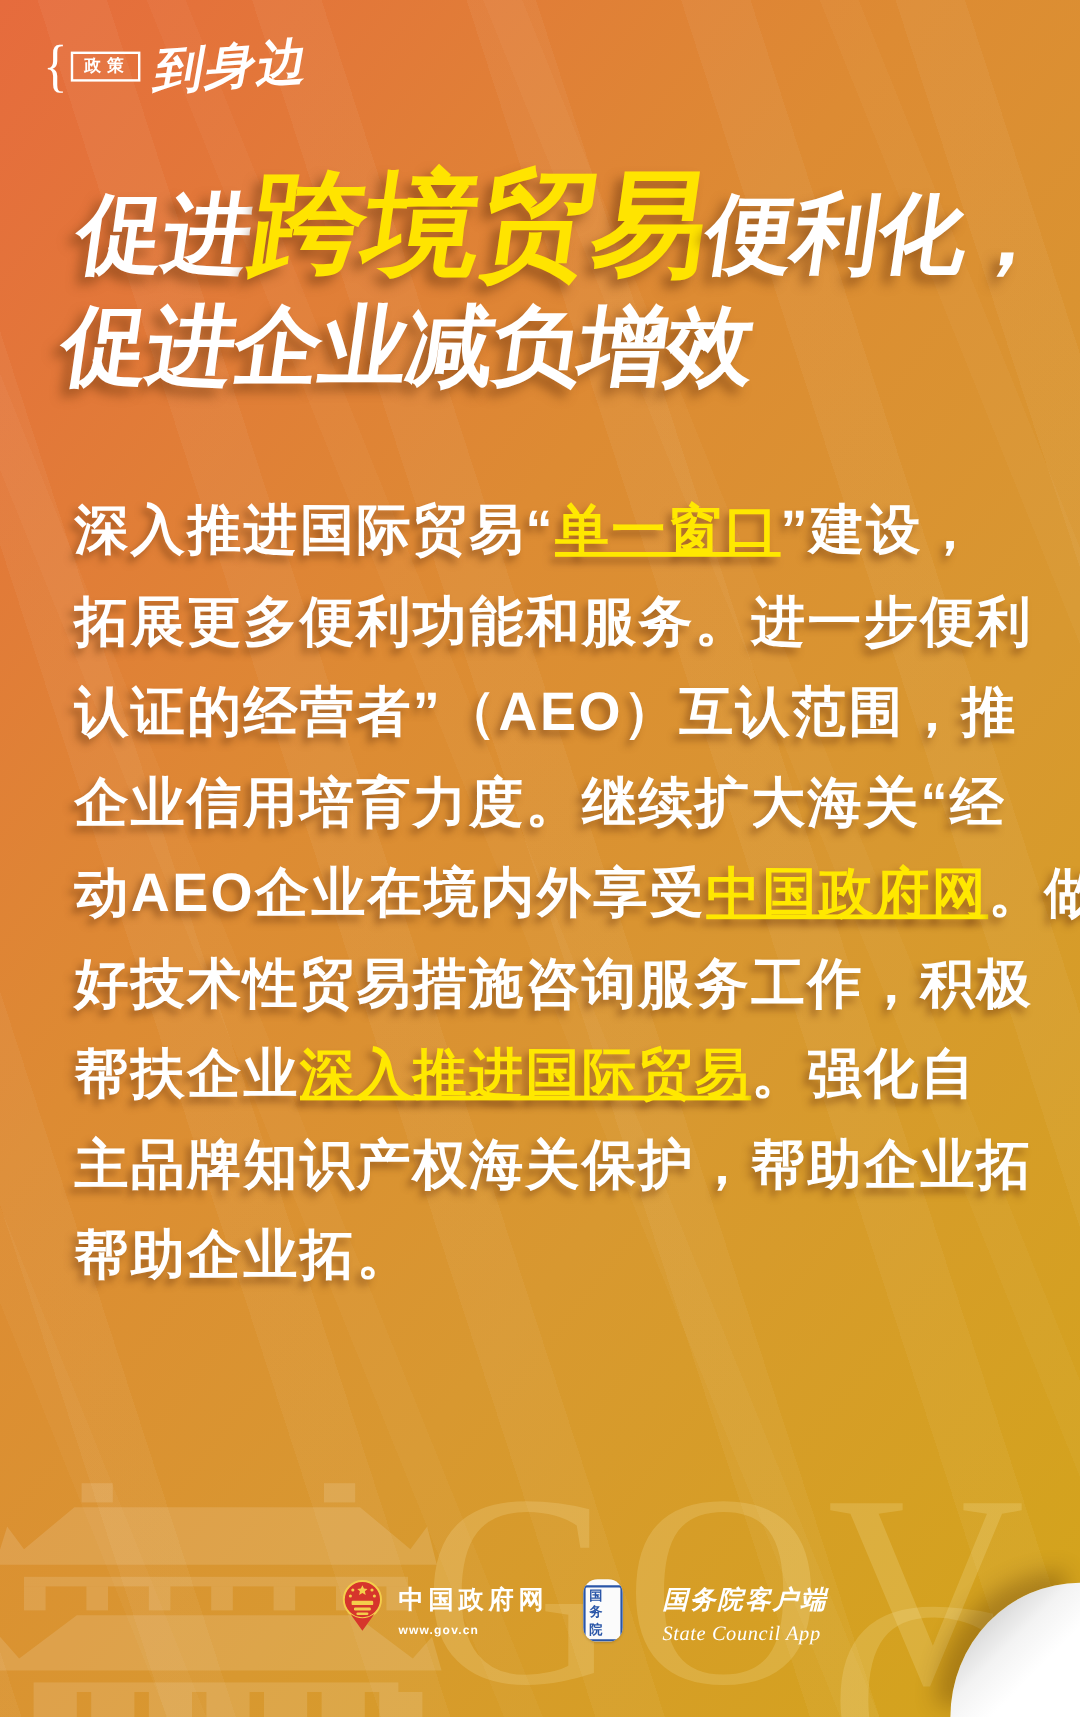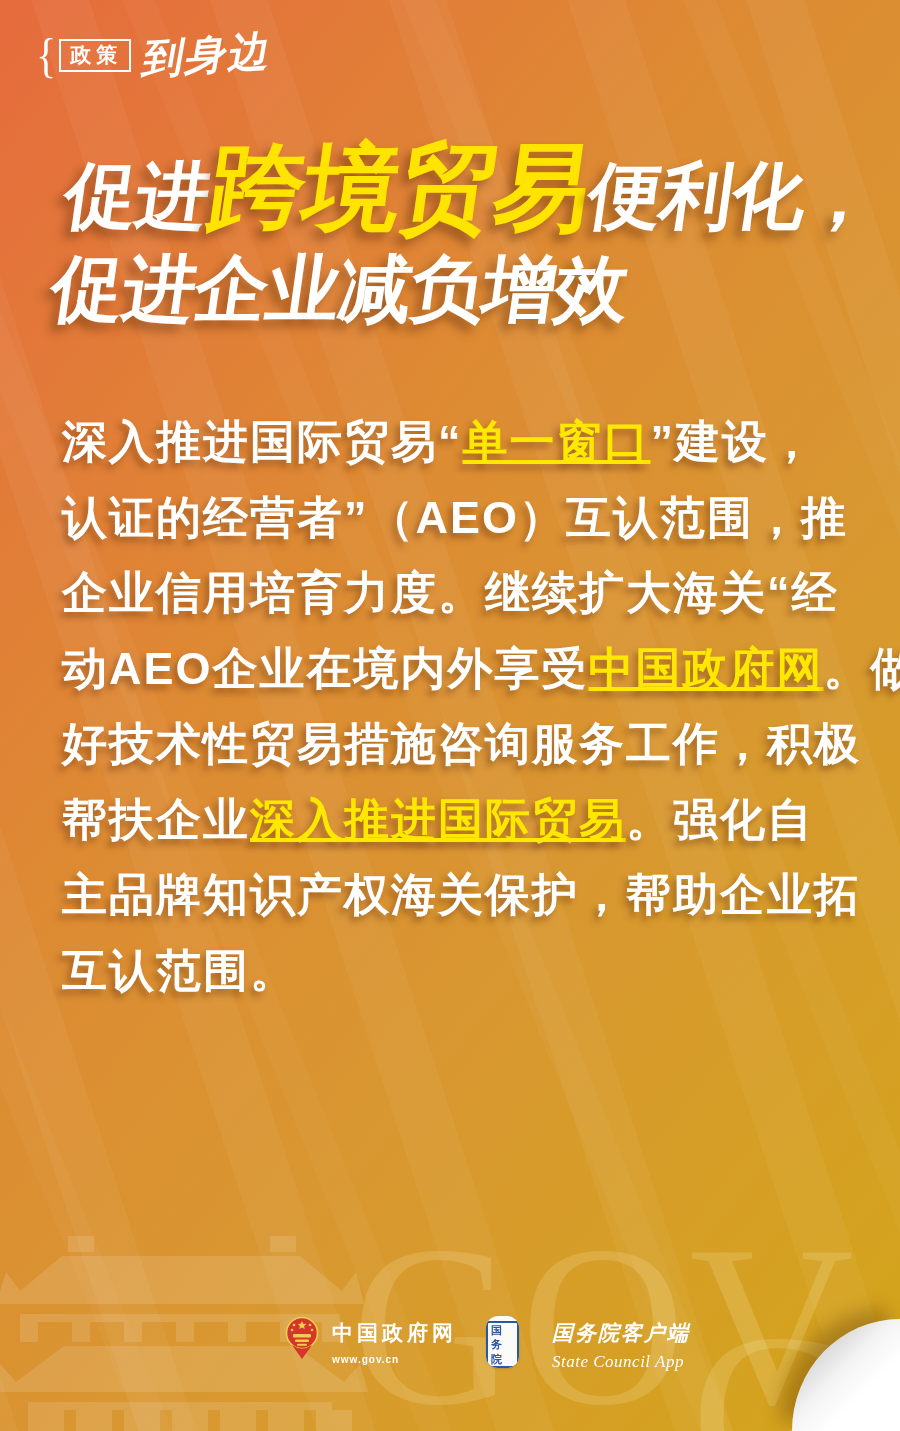--- a/index.html
+++ b/index.html
@@ -34,21 +34,21 @@
   .watermark{
     position:absolute;font-family:"Liberation Serif","DejaVu Serif",serif;
     color:rgba(255,243,196,0.18);font-size:228px;line-height:1;letter-spacing:4px;white-space:nowrap;
   }
   .wm1{left:352px;top:1212px;}
   .wm2{left:630px;top:1300px;}
 
   
   .logo{position:absolute;left:36px;top:28px;display:flex;align-items:center;color:var(--text);}
   .logo-bracket{font-family:"Liberation Serif",serif;font-size:42px;font-weight:400;transform:scaleY(1.15);margin-right:3px;line-height:1;}
-  .logo-box{border:2px solid #fff;padding:2px 7px 3px 9px;font-size:21px;font-weight:700;letter-spacing:5px;line-height:1.1;}
+  .logo-box{border:2px solid #fff;padding:2px 7px 3px 9px;font-size:14px;font-weight:700;letter-spacing:5px;line-height:1.1;}
   .logo-script{font-size:41px;font-weight:700;font-style:italic;margin-left:9px;transform:rotate(-4deg);letter-spacing:2px;}
 
   
   .title{position:absolute;left:45px;top:140px;margin:0;transform:skewX(-8deg);transform-origin:0 100%;color:var(--text);font-weight:900;}
   .t-line{display:flex;align-items:baseline;white-space:nowrap;height:104px;}
   .t-line + .t-line{margin-top:8px;height:84px;}
   .t-line span{font-size:73px;letter-spacing:-1px;line-height:1;
     text-shadow:-6px 7px 9px rgba(110,55,15,0.55);}
   .t-line span.big{font-size:96px;}
   .t-line span.hl{color:var(--title-highlight);}
@@ -127,27 +127,28 @@
         <span class="hl big">跨境贸易</span>
         <span class="">便利化，</span>
       </div>
     <div class="t-line">
         <span class="">促进企业减负增效</span>
       </div>
   </h1>
 
   <div class="body-text">
       <div class="body-line"><span class="">深入推进国际贸易“</span><span class="hl ">单一窗口</span><span class="">”建设，</span></div>
+      <div class="body-line"><span class="">拓展更多便利功能和服务。进一步便利</span></div>
       <div class="body-line"><span class="">认证的经营者”（AEO）互认范围，推</span></div>
       <div class="body-line"><span class="">企业信用培育力度。继续扩大海关“经</span></div>
       <div class="body-line"><span class="">动AEO企业在境内外享受</span><span class="hl ">中国政府网</span><span class="">。做</span></div>
       <div class="body-line"><span class="">好技术性贸易措施咨询服务工作，积极</span></div>
       <div class="body-line"><span class="">帮扶企业</span><span class="hl ">深入推进国际贸易</span><span class="">。强化自</span></div>
       <div class="body-line"><span class="">主品牌知识产权海关保护，帮助企业拓</span></div>
-      <div class="body-line"><span class="">互认范围。</span></div>
+      <div class="body-line"><span class="">帮助企业拓。</span></div>
     </div>
 
   <div class="footer">
     <svg class="emblem" width="36" height="44" viewBox="0 0 36 44">
       <circle cx="18" cy="17" r="15.5" fill="#D6352C" stroke="#F4CE4B" stroke-width="1.6"></circle>
       <path d="M8 29 Q18 36 28 29 L18 43 Z" fill="#D6352C"></path>
       <path d="M18 5 l1.3 2.8 3 .3 -2.2 2 .6 3 -2.7 -1.5 -2.7 1.5 .6 -3 -2.2 -2 3 -.3 Z" fill="#F4CE4B"></path>
       <circle cx="10" cy="9" r="1.3" fill="#F4CE4B"></circle>
       <circle cx="26" cy="9" r="1.3" fill="#F4CE4B"></circle>
       <circle cx="8" cy="14" r="1.3" fill="#F4CE4B"></circle>

